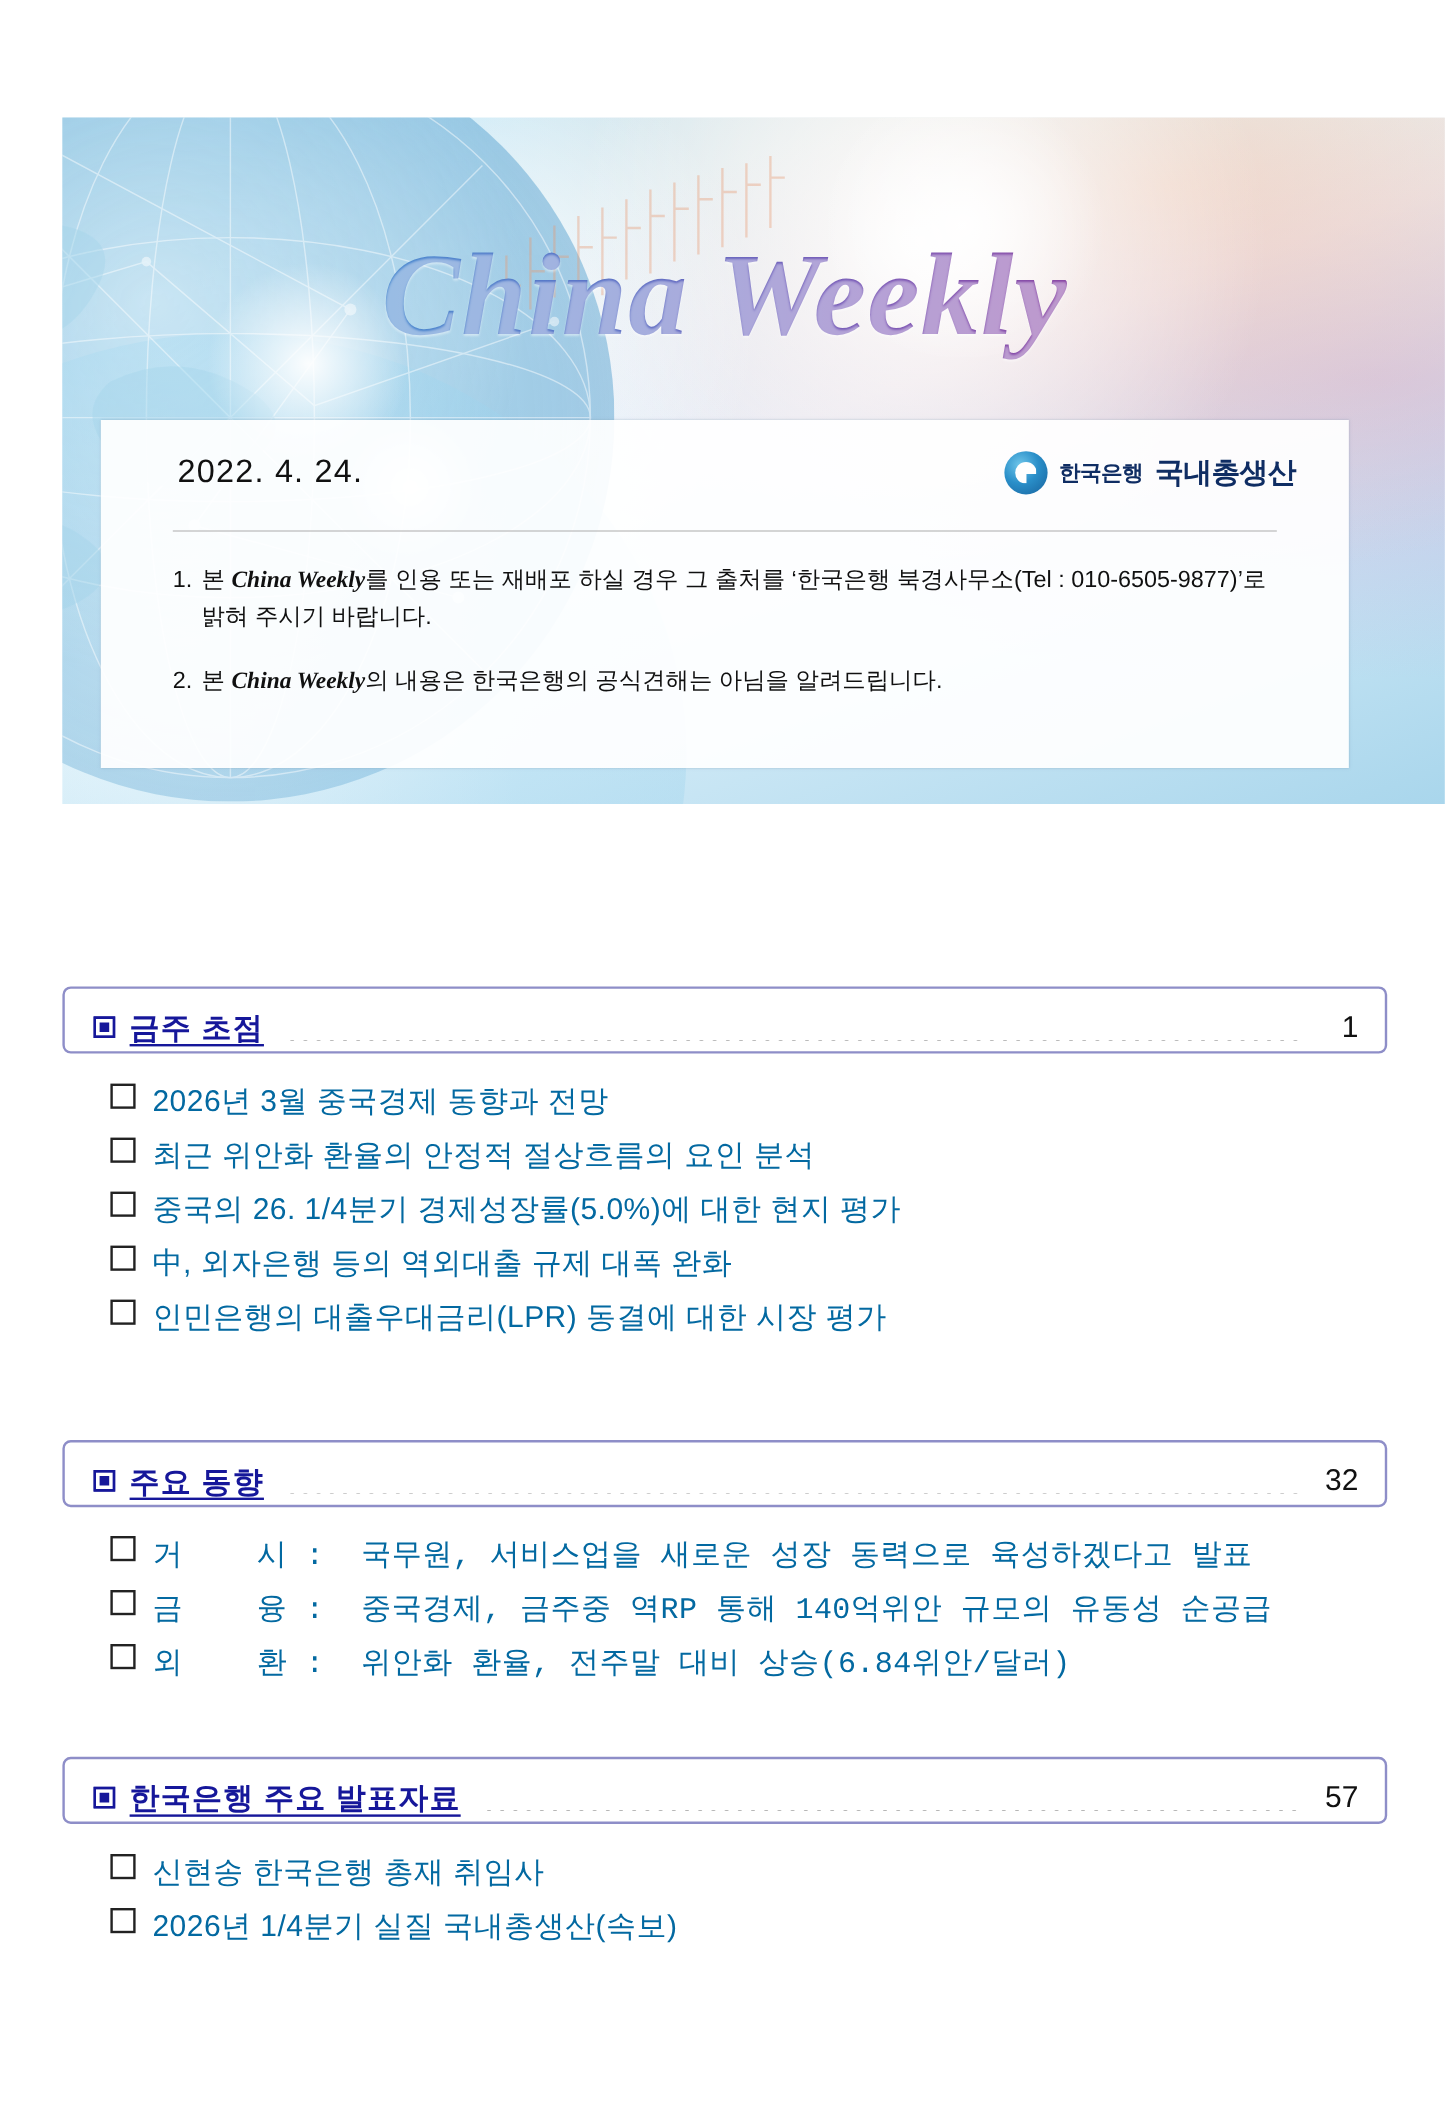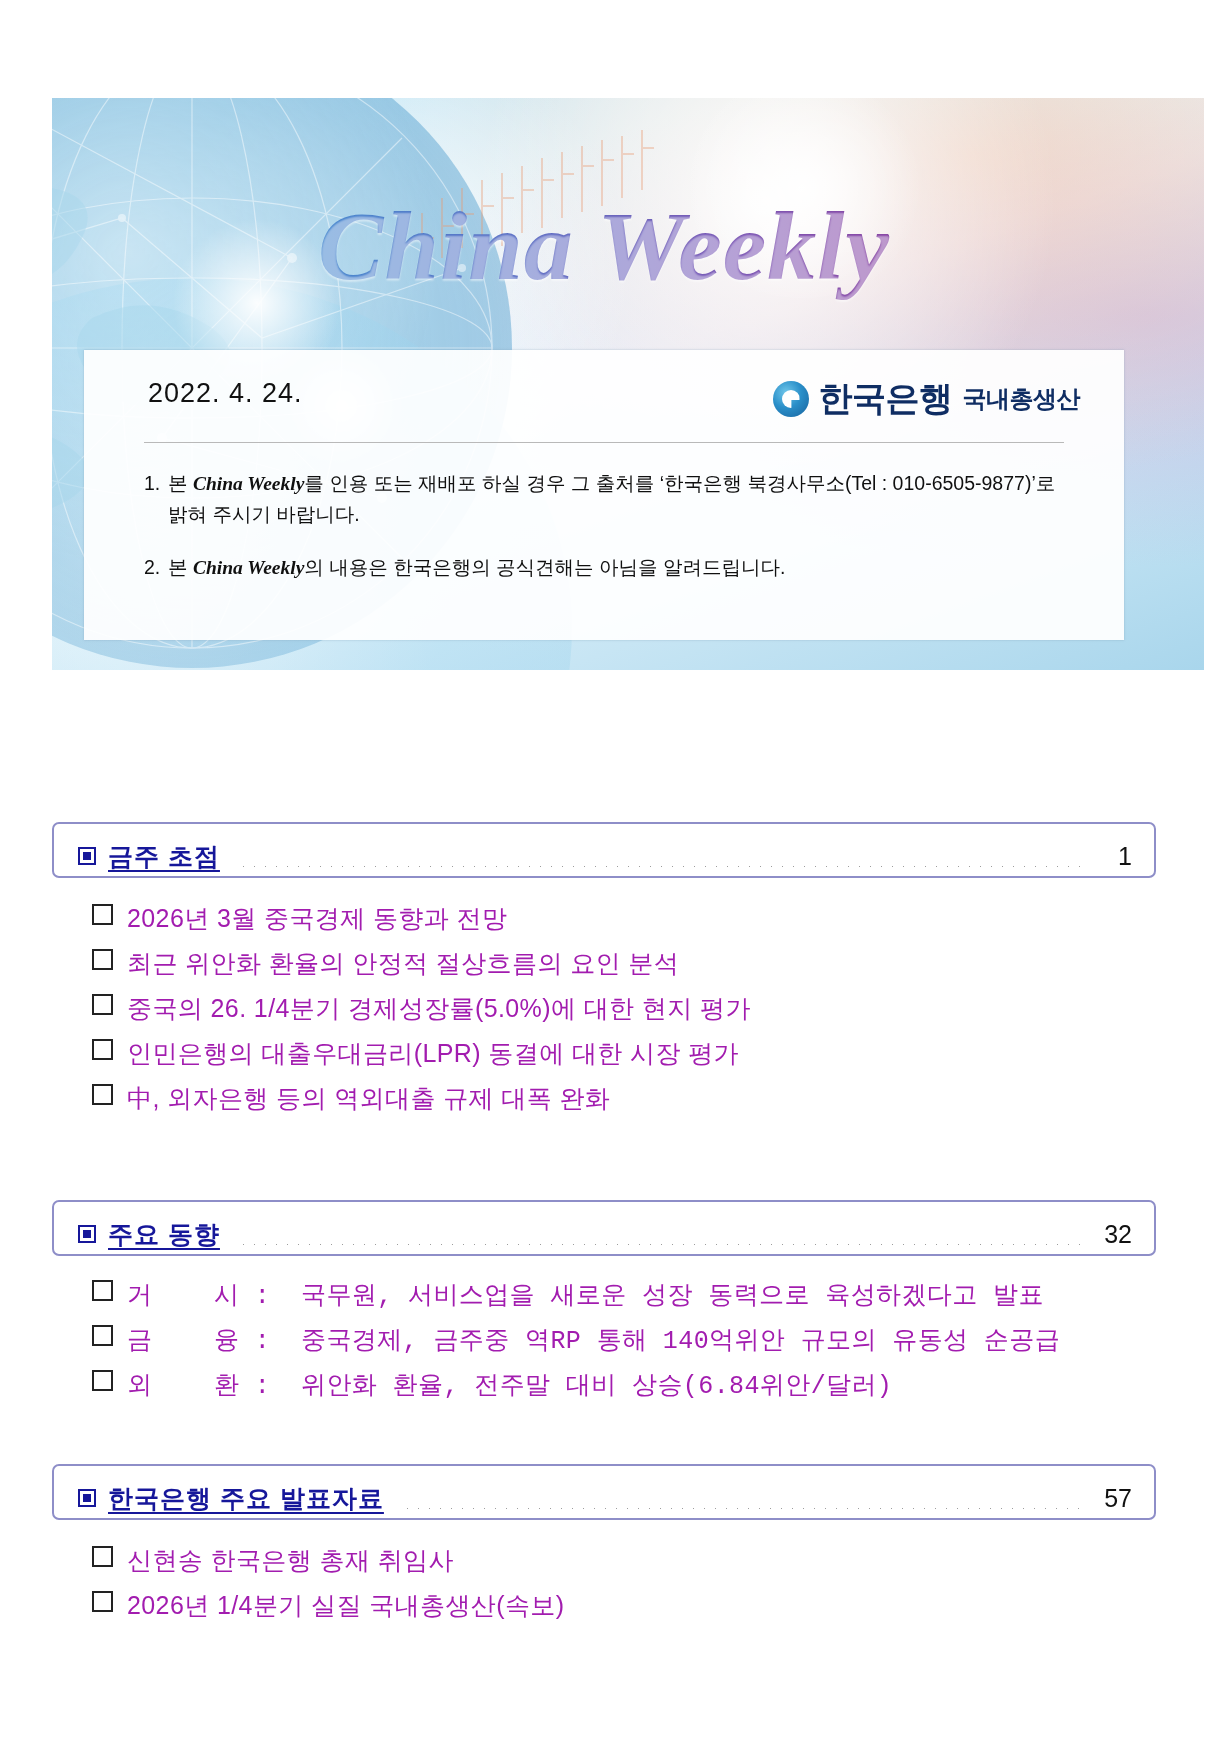--- a/index.html
+++ b/index.html
@@ -137,21 +137,21 @@
     position: absolute;
     left: 9px;
     top: 9px;
     width: 18px;
     height: 18px;
     border-radius: 50%;
     background: #ffffff;
     clip-path: polygon(0 0, 100% 0, 100% 55%, 55% 55%, 55% 100%, 0 100%);
   }
   .bok-logo .name {
-    font-size: 34px;
+    font-size: 18px;
     font-weight: bold;
     color: #0f2d63;
     letter-spacing: -0.5px;
   }
   .bok-logo .office {
     font-size: 24px;
     font-weight: bold;
     color: #0f2d63;
     letter-spacing: -0.5px;
   }
@@ -239,21 +239,21 @@
   .list {
     position: absolute;
     left: 92px;
     width: 1060px;
   }
   .list-item {
     display: flex;
     align-items: baseline;
     font-size: 25px;
     line-height: 45px;
-    color: #a21caf;
+    color: #0369a1;
     letter-spacing: 0.4px;
     white-space: pre;
   }
   .box-marker {
     width: 17px;
     height: 17px;
     border: 2px solid #222;
     margin-right: 14px;
     flex: 0 0 17px;
     position: relative;
@@ -361,25 +361,25 @@
     <div class="list-item">
       <span class="box-marker"></span>
       <span>최근 위안화 환율의 안정적 절상흐름의 요인 분석</span>
     </div>
     <div class="list-item">
       <span class="box-marker"></span>
       <span>중국의 26. 1/4분기 경제성장률(5.0%)에 대한 현지 평가</span>
     </div>
     <div class="list-item">
       <span class="box-marker"></span>
+      <span>中, 외자은행 등의 역외대출 규제 대폭 완화</span>
+    </div>
+    <div class="list-item">
+      <span class="box-marker"></span>
       <span>인민은행의 대출우대금리(LPR) 동결에 대한 시장 평가</span>
-    </div>
-    <div class="list-item">
-      <span class="box-marker"></span>
-      <span>中, 외자은행 등의 역외대출 규제 대폭 완화</span>
     </div>
   </div>
 
   <div class="section-box" style="top:1200px;justify-content:center;">
     <span class="sq-marker"></span>
     <span class="section-title">주요 동향</span>
     <span class="dots"></span>
     <span class="page-num">32</span>
   </div>
 

